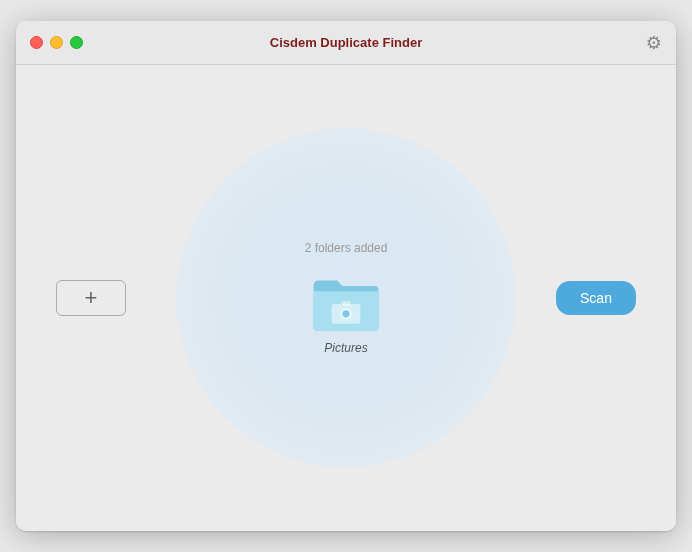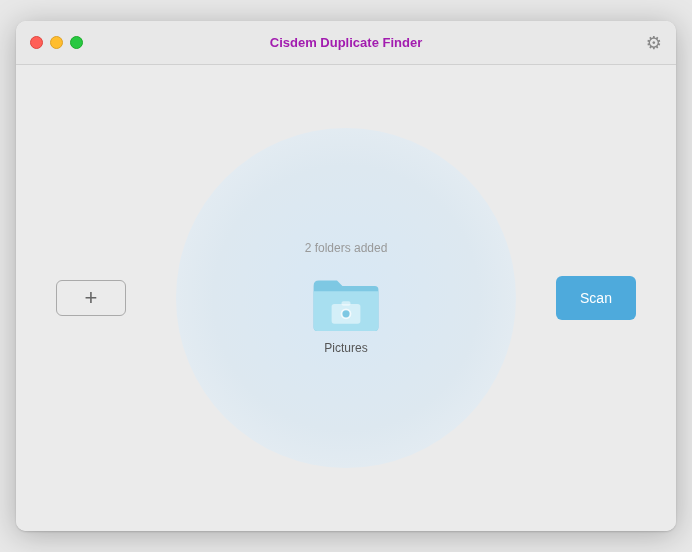--- a/index.html
+++ b/index.html
@@ -52,21 +52,21 @@
       display: inline-block;
     }
 
     .traffic-light.close { background: #ff5f57; border: 1px solid #e0443e; }
     .traffic-light.minimize { background: #ffbd2e; border: 1px solid #dea123; }
     .traffic-light.maximize { background: #28c841; border: 1px solid #1aab29; }
 
     .titlebar-title {
       font-size: 13px;
       font-weight: 600;
-      color: #a21caf;
+      color: #7f1d1d;
     }
 
     .settings-icon {
       position: absolute;
       right: 14px;
       color: #888;
       font-size: 18px;
       cursor: pointer;
     }
 
@@ -97,24 +97,24 @@
       justify-content: center;
       font-weight: 300;
     }
 
     .scan-button {
       position: absolute;
       right: 40px;
       top: 50%;
       transform: translateY(-50%);
       width: 80px;
-      height: 44px;
+      height: 34px;
       background: #4eaadc;
       border: none;
-      border-radius: 6px;
+      border-radius: 14px;
       font-size: 14px;
       font-weight: 500;
       color: #fff;
       cursor: pointer;
       display: flex;
       align-items: center;
       justify-content: center;
     }
 
     .drop-zone {
@@ -132,20 +132,21 @@
     .folders-added-label {
       font-size: 12px;
       color: #999;
       margin-bottom: 18px;
     }
 
     .folders-row {
       display: flex;
       gap: 12px;
       align-items: center;
+      font-style: italic;
     }
 
     .folder-item {
       display: flex;
       flex-direction: column;
       align-items: center;
       gap: 8px;
     }
 
     .folder-icon {

